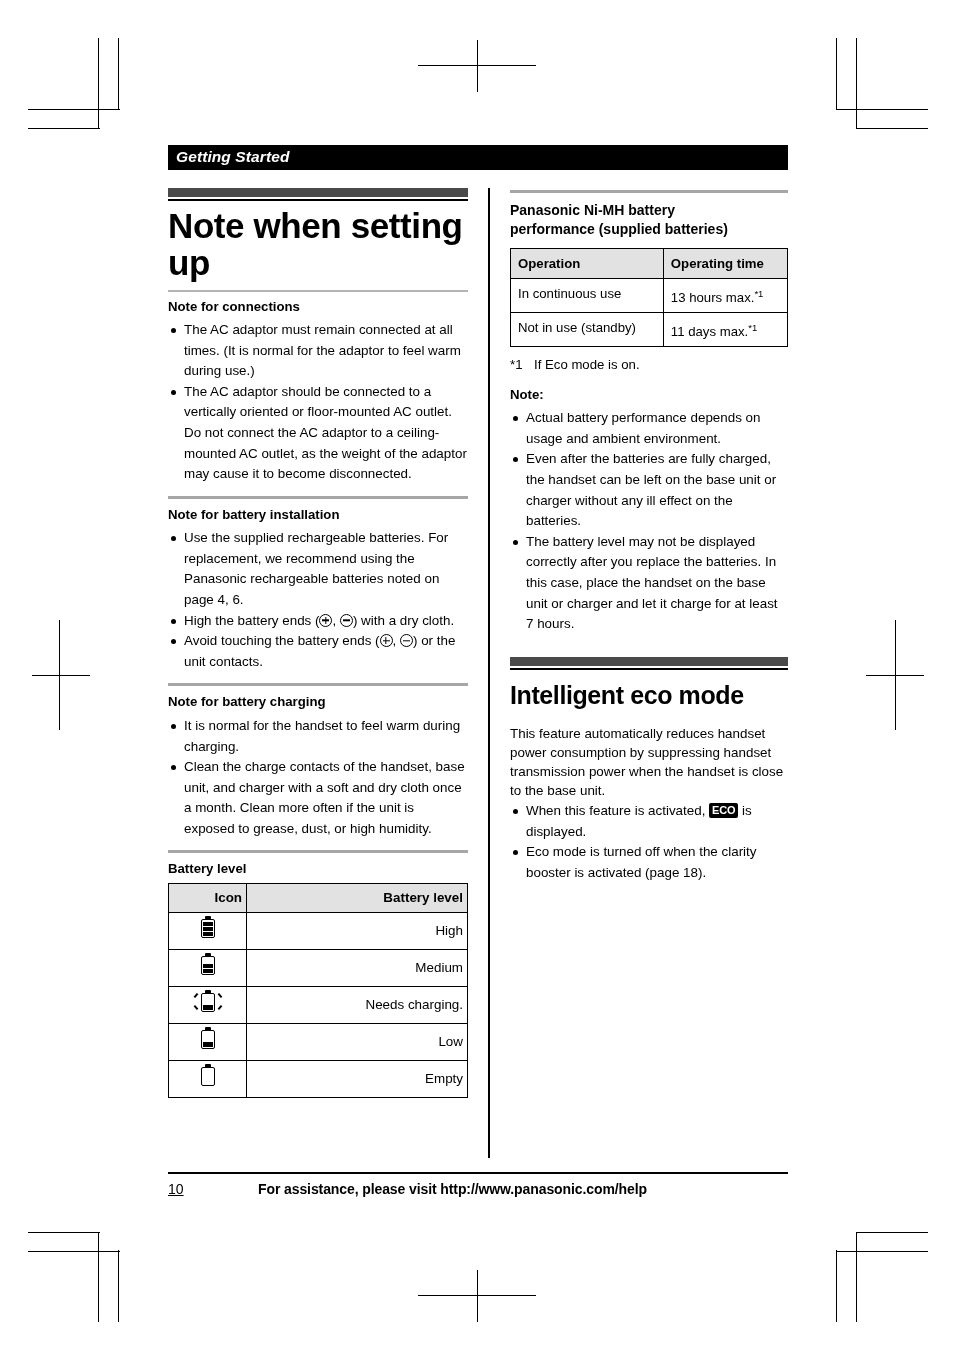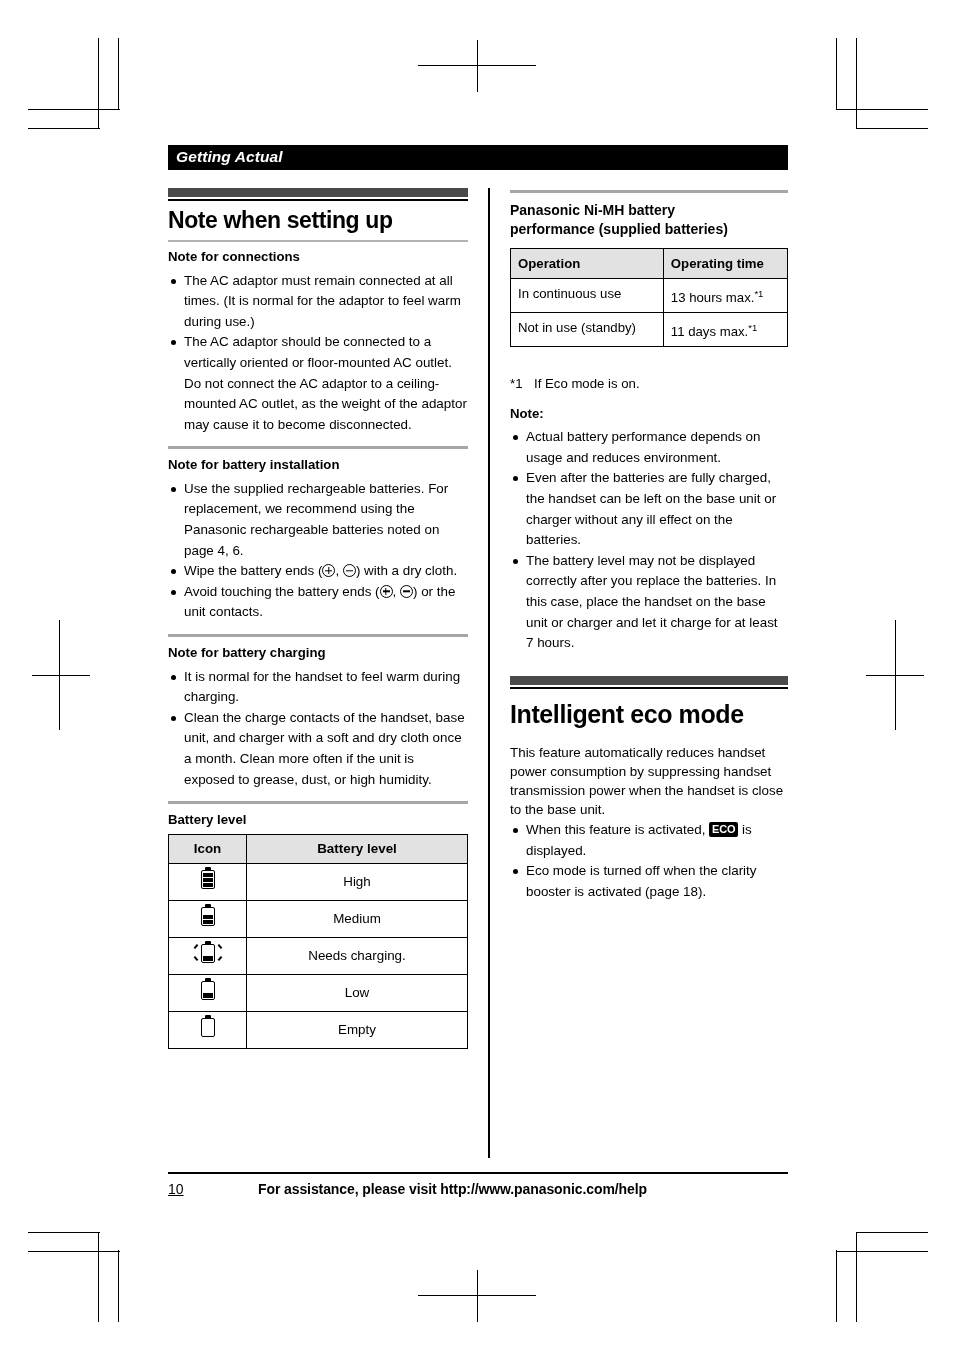--- a/index.html
+++ b/index.html
@@ -61,21 +61,21 @@
   .banner-bar {
     height: 9px;
     background: #4a4a4a;
   }
   .banner-rule {
     height: 2px;
     background: #000;
     margin-top: 2px;
   }
   h1.chapter {
-    font-size: 23px;
+    font-size: 35px;
     font-weight: bold;
     margin: 7px 0 8px 0;
     letter-spacing: -0.4px;
     line-height: 1.05;
   }
   .chapter-rule {
     height: 2px;
     background: #b3b3b3;
     margin: 0 0 7px 0;
   }
@@ -159,35 +159,35 @@
   }
   table.tbl th {
     background: #e2e2e2;
     font-weight: bold;
   }
   .fn-ref { font-size: 9.5px; vertical-align: 5px; }
 
   .footnote {
     font-size: 13.2px;
     line-height: 19px;
-    margin: 27px 0 0 0;
+    margin: 8px 0 0 0;
   }
   .footnote .fn-tag { display: inline-block; width: 24px; }
 
   
   table.bat {
     border-collapse: collapse;
     width: 100%;
     font-size: 13.4px;
     margin-top: 4px;
   }
   table.bat th, table.bat td {
     border: 1.3px solid #000;
     padding: 4px 4px;
-    text-align: center;
+    text-align: right;
     line-height: 20px;
   }
   table.bat th { background: #e2e2e2; font-weight: bold; }
   table.bat td.ic { width: 78px; text-align: center; padding: 3px 0; }
   table.bat th.ic { width: 78px; }
 
   
   .bat-ico {
     display: inline-block;
     position: relative;
@@ -293,21 +293,21 @@
   <div class="mark v" style="left:59px; top:620px; height:110px;"></div>
   <div class="mark h" style="left:32px; top:675px; width:58px;"></div>
 </div>
 <div>
   <div class="mark v" style="left:895px; top:620px; height:110px;"></div>
   <div class="mark h" style="left:866px; top:675px; width:58px;"></div>
 </div>
 
 <div class="page">
 
-  <div class="running-head">Getting Actual</div>
+  <div class="running-head">Getting Started</div>
   <div class="running-head-rule"></div>
 
   <div class="columns">
 
     <div class="col-left">
 
       <div class="banner-bar"></div>
       <div class="banner-rule"></div>
       <h1 class="chapter">Note when setting up</h1>
       <div class="chapter-rule"></div>
@@ -317,21 +317,21 @@
         <li>The AC adaptor must remain connected at all times. (It is normal for the adaptor to feel warm during use.)</li>
         <li>The AC adaptor should be connected to a vertically oriented or floor-mounted AC outlet. Do not connect the AC adaptor to a ceiling-mounted AC outlet, as the weight of the adaptor may cause it to become disconnected.</li>
       </ul>
 
       <div class="sec-rule"></div>
 
       <h2 class="sub">Note for battery installation</h2>
       <ul class="bul">
         <li>Use the supplied rechargeable batteries. For replacement, we recommend using the Panasonic rechargeable batteries noted on page 4, 6.</li>
         <li>
-          <span>Wipe the battery ends (</span><span class="pm plus"></span><span>, </span><span class="pm"></span><span>) with a dry cloth.</span>
+          <span>High the battery ends (</span><span class="pm plus"></span><span>, </span><span class="pm"></span><span>) with a dry cloth.</span>
         </li>
         <li>
           <span>Avoid touching the battery ends (</span><span class="pm plus"></span><span>, </span><span class="pm"></span><span>) or the unit contacts.</span>
         </li>
       </ul>
 
       <div class="sec-rule"></div>
 
       <h2 class="sub">Note for battery charging</h2>
       <ul class="bul">
@@ -442,21 +442,21 @@
           </tr>
         </tbody>
       </table>
 
       <p class="footnote">
         <span class="fn-tag">*1</span><span>If Eco mode is on.</span>
       </p>
 
       <h2 class="sub" style="margin-top:13px;">Note:</h2>
       <ul class="bul">
-        <li>Actual battery performance depends on usage and reduces environment.</li>
+        <li>Actual battery performance depends on usage and ambient environment.</li>
         <li>Even after the batteries are fully charged, the handset can be left on the base unit or charger without any ill effect on the batteries.</li>
         <li>The battery level may not be displayed correctly after you replace the batteries. In this case, place the handset on the base unit or charger and let it charge for at least 7 hours.</li>
       </ul>
 
       <div style="margin-top:22px;">
         <div class="banner-bar"></div>
         <div class="banner-rule"></div>
         <h1 class="chapter" style="font-size:25px; margin-top:12px; margin-bottom:6px;">Intelligent eco mode</h1>
         <p class="body">This feature automatically reduces handset power consumption by suppressing handset transmission power when the handset is close to the base unit.</p>
         <ul class="bul">

